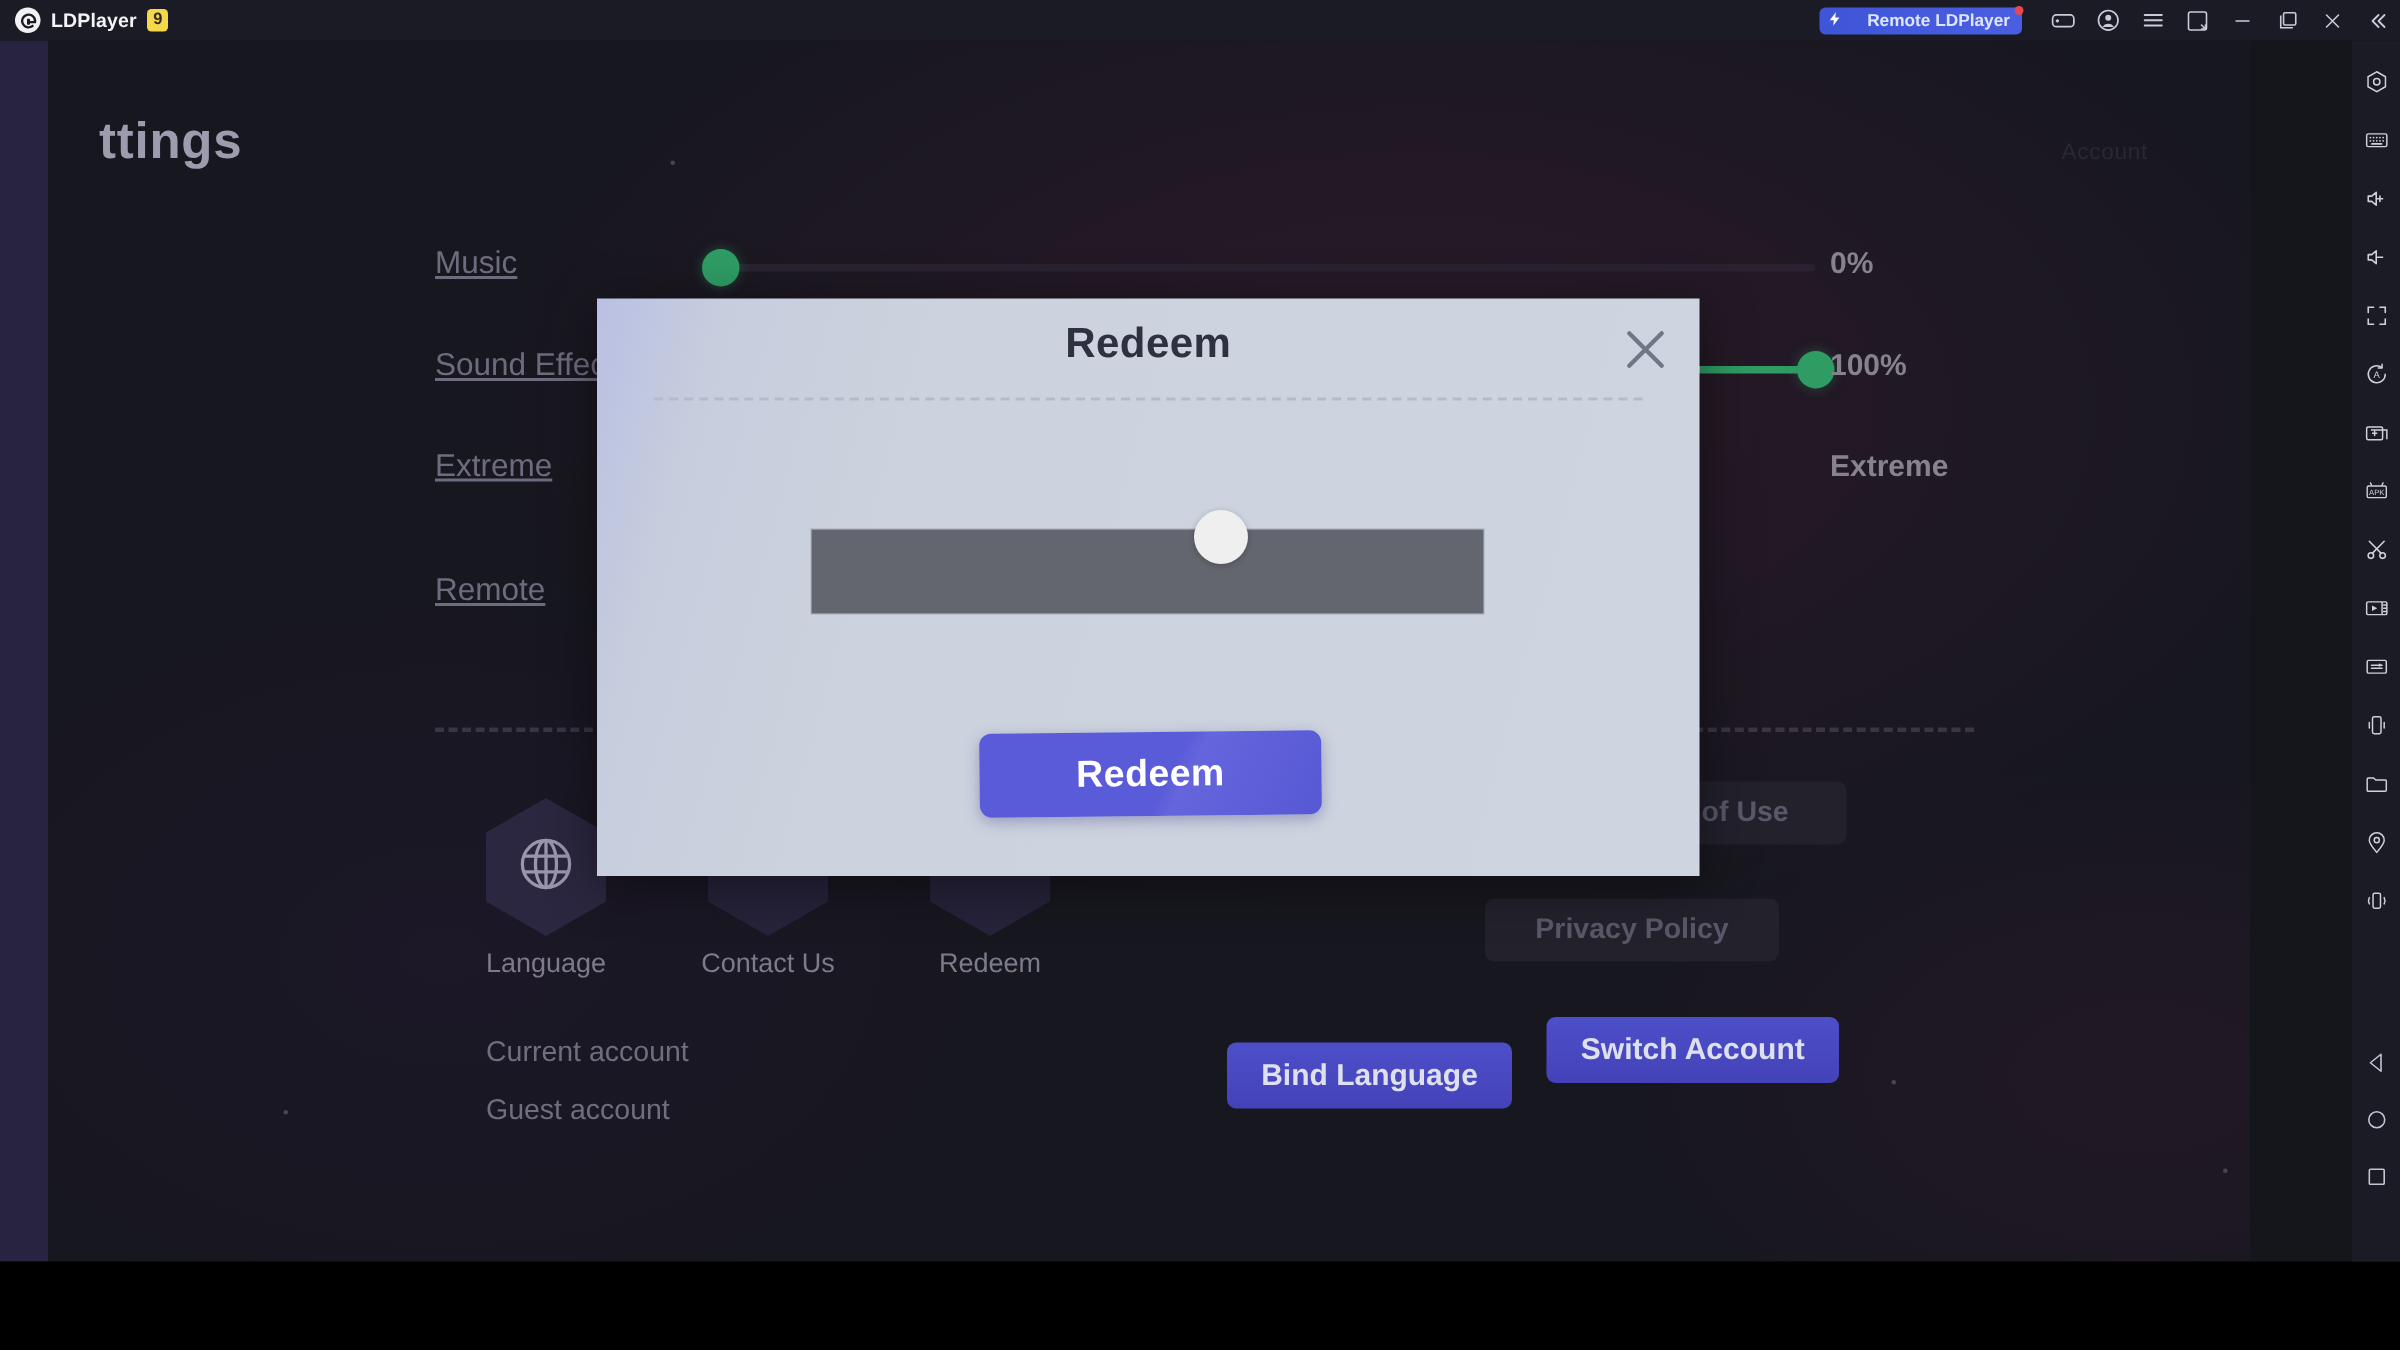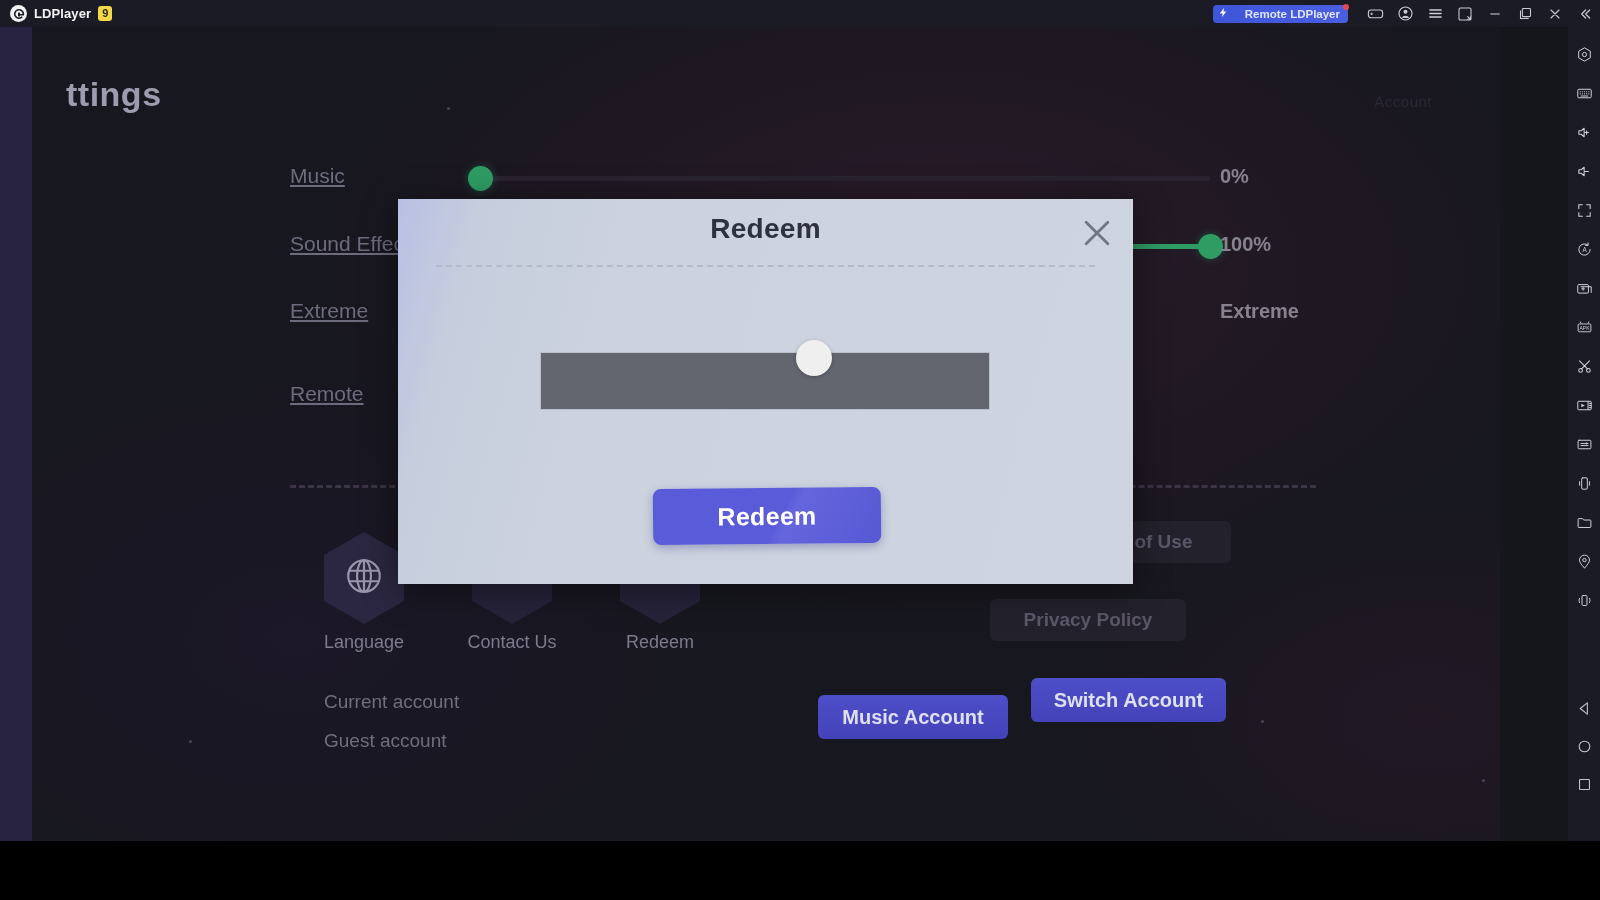--- a/index.html
+++ b/index.html
@@ -355,21 +355,21 @@
     <div class="policy-btn" style="left:1003px; top:494px;">
       <span>Terms of Use</span>
     </div>
     <div class="policy-btn" style="left:958px; top:572px;">
       <span>Privacy Policy</span>
     </div>
 
     <div class="acct-label" style="top:664px;">Current account</div>
     <div class="acct-label" style="top:703px;">Guest account</div>
     <div class="acct-btn" style="left:786px; top:668px; width:190px;">
-      <span>Music Account</span>
+      <span>Bind Language</span>
     </div>
     <div class="acct-btn" style="left:999px; top:651px; width:195px;">
       <span>Switch Account</span>
     </div>
     <div class="tiny-dot" style="left:1229px; top:693px;"></div>
     <div class="tiny-dot" style="left:157px; top:713px;"></div>
     <div class="tiny-dot" style="left:1450px; top:752px;"></div>
     <div class="tiny-dot" style="left:415px; top:80px;"></div>
 
     <div class="modal" style="left:366px; top:172px;">

